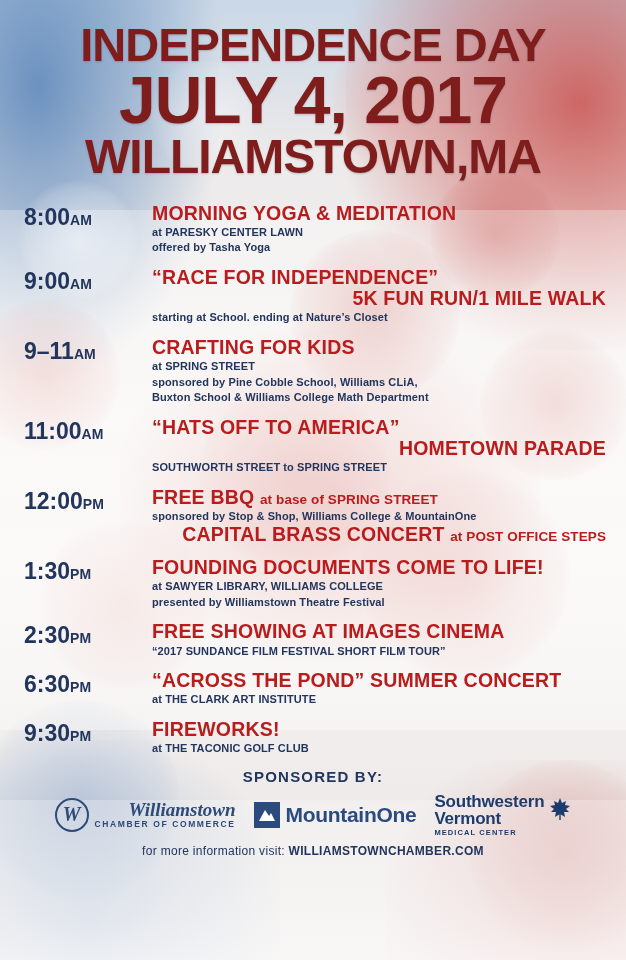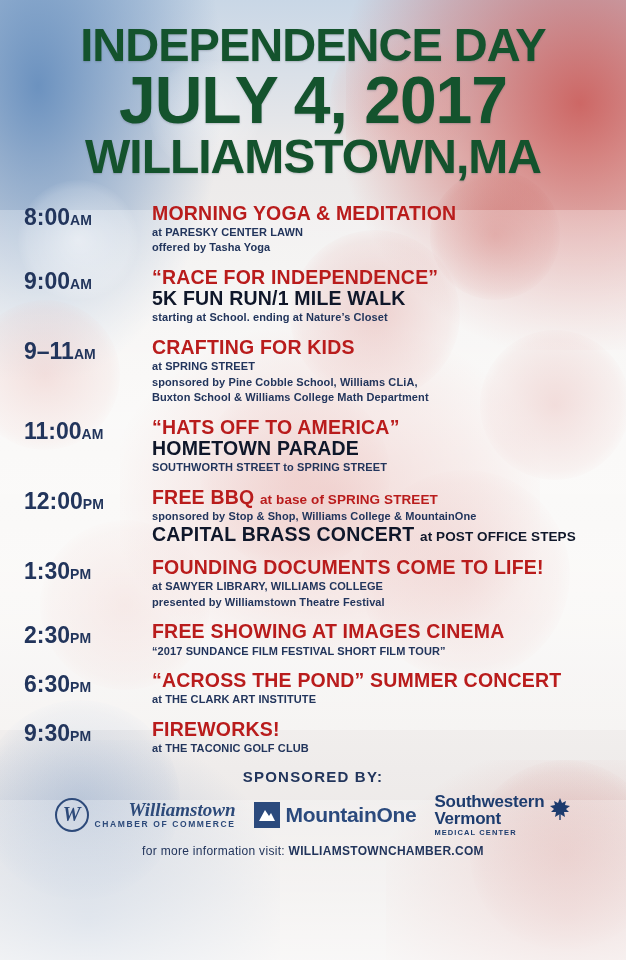--- a/index.html
+++ b/index.html
@@ -50,21 +50,21 @@
   .bg-bottom-wash {
     position: absolute; left: 0; right: 0; bottom: 0; height: 160px;
     background: linear-gradient(180deg, rgba(255,255,255,0.25), rgba(255,255,255,0.72));
   }
 
   
   .header {
     position: relative;
     padding: 22px 18px 6px 18px;
     text-align: center;
-    color: #14532d;
+    color: #7f1d1d;
   }
   .header .line {
     font-weight: bold;
     letter-spacing: -1px;
     line-height: 0.96;
     text-shadow: 0 1px 2px rgba(60,70,90,0.28);
     white-space: nowrap;
   }
   .h-line1 { font-size: 47px; letter-spacing: 0px; }
   .h-line2 { font-size: 66px; margin-top: 2px; letter-spacing: 1px; }
@@ -94,25 +94,26 @@
   .time .ampm { font-size: 14px; letter-spacing: 0; }
   .details { flex: 1 1 auto; padding-left: 2px; }
   .t-main {
     color: #b91c1c;
     font-weight: bold;
     font-size: 19.5px;
     letter-spacing: 0.2px;
     line-height: 1.08;
   }
   .t-main2 {
-    color: #0f172a;
+    color: #b91c1c;
     font-weight: bold;
     font-size: 19.5px;
     letter-spacing: 0.2px;
     line-height: 1.08;
+    text-align: right;
   }
   .t-sub {
     color: #22355c;
     font-weight: bold;
     font-size: 11px;
     letter-spacing: 0.1px;
     line-height: 1.25;
     margin-top: 2px;
   }
   .t-inline-small {

